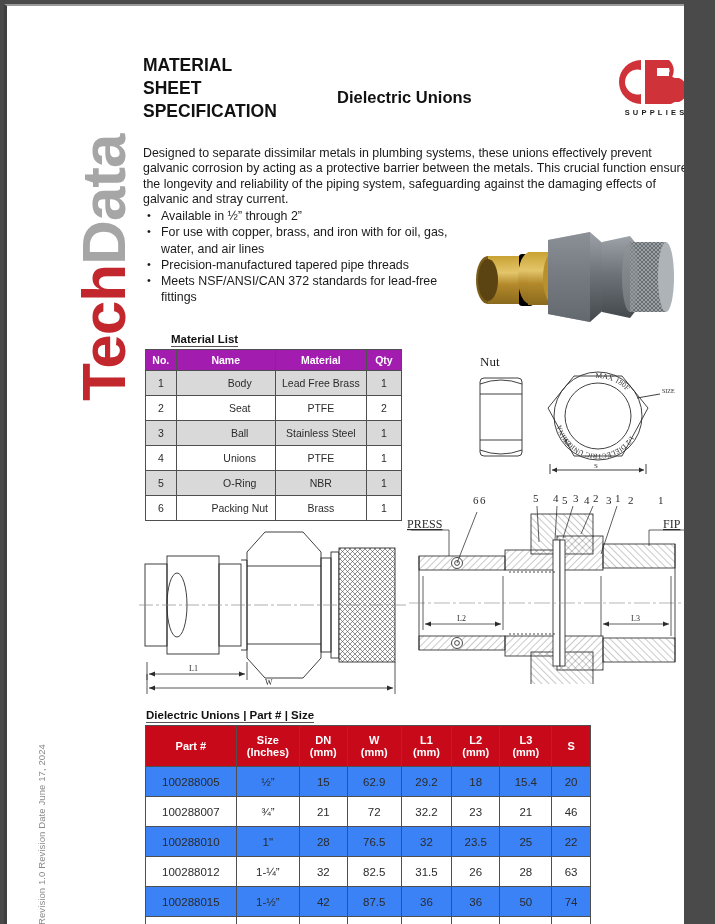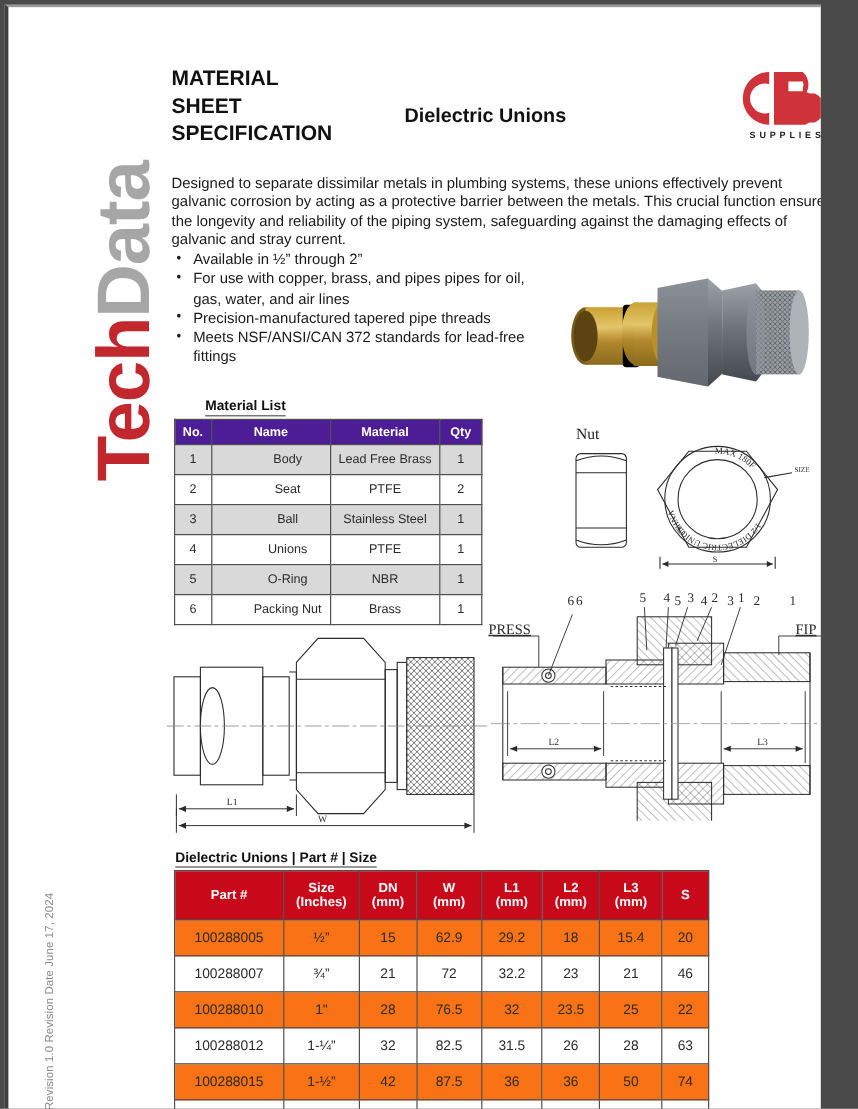--- a/index.html
+++ b/index.html
@@ -90,21 +90,21 @@
     position:absolute;left:139px;top:327px;
     font-size:11.5px;font-weight:bold;color:#111;
     border-bottom:1.5px solid #555;padding-bottom:1px;margin-left:25px;
   }
   #mat-table{
     position:absolute;left:138px;top:343px;
     width:257px;border-collapse:collapse;
     font-size:10.5px;color:#2b2b2b;
   }
   #mat-table th{
-    background:#4c1d95;color:#fff;font-weight:bold;
+    background:#a21caf;color:#fff;font-weight:bold;
     font-size:10.5px;height:18px;
     border:1px solid #4f4f4f;text-align:center;
   }
   #mat-table td{
     border:1px solid #4f4f4f;text-align:center;
     height:22px;padding:1px 2px;
   }
   #mat-table tr.alt td{background:#d9d9d9;}
   #mat-table td.c-no{width:30px;}
   #mat-table td.c-name{width:78px;padding-left:30px;}
@@ -137,21 +137,21 @@
   }
   #dim-table th{
     background:#c8091a;color:#fff;font-weight:bold;
     font-size:11px;height:40px;line-height:12.5px;
     border:1px solid #4f4f4f;text-align:center;padding:0 1px;
   }
   #dim-table td{
     border:1px solid #4f4f4f;text-align:center;
     height:27px;font-size:11.5px;
   }
-  #dim-table tr.alt td{background:#f97316;}
+  #dim-table tr.alt td{background:#3b82f6;}
   #dim-table .w-part{width:92px;}
   #dim-table .w-size{width:63px;}
   #dim-table .w-dn{width:47px;}
   #dim-table .w-w{width:55px;}
   #dim-table .w-l1{width:50px;}
   #dim-table .w-l2{width:48px;}
   #dim-table .w-l3{width:52px;}
   #dim-table .w-s{width:39px;}
 
   .nosel{user-select:none;}
@@ -180,21 +180,21 @@
       <path d="M38 8 L62 8 A14 14 0 0 1 62 29 L62 21 A6 6 0 0 0 62 16 L50 16 L50 44 L63 44 A7 7 0 0 0 63 32 L50 32 L50 24 L64 24 A15 15 0 0 1 64 52 L38 52 Z" fill="#cf3339"></path>
       <path d="M46 26 L72 26 A13 13 0 0 1 72 50 L46 50 Z" fill="#cf3339"></path>
     </svg>
     <div class="lg-sub">SUPPLIES</div>
   </div>
 
   <div id="intro">Designed to separate dissimilar metals in plumbing systems, these unions effectively prevent galvanic corrosion by acting as a protective barrier between the metals. This crucial function ensures the longevity and reliability of the piping system, safeguarding against the damaging effects of galvanic and stray current.</div>
 
   <div id="bullets">
     <div class="bl"><span class="dot">•</span><span>Available in ½” through 2”</span></div>
-    <div class="bl"><span class="dot">•</span><span>For use with copper, brass, and pipes pipes for oil, gas, water, and air lines</span></div>
+    <div class="bl"><span class="dot">•</span><span>For use with copper, brass, and iron with for oil, gas, water, and air lines</span></div>
     <div class="bl"><span class="dot">•</span><span>Precision-manufactured tapered pipe threads</span></div>
     <div class="bl"><span class="dot">•</span><span>Meets NSF/ANSI/CAN 372 standards for lead-free fittings</span></div>
   </div>
 
   <svg id="photo" viewBox="0 0 215 125">
     <defs>
       <linearGradient id="brassG" x1="0" y1="0" x2="0" y2="1">
         <stop offset="0%" stop-color="#c9a233"></stop>
           <stop offset="35%" stop-color="#e3c56a"></stop>
         <stop offset="60%" stop-color="#b2882a"></stop>

